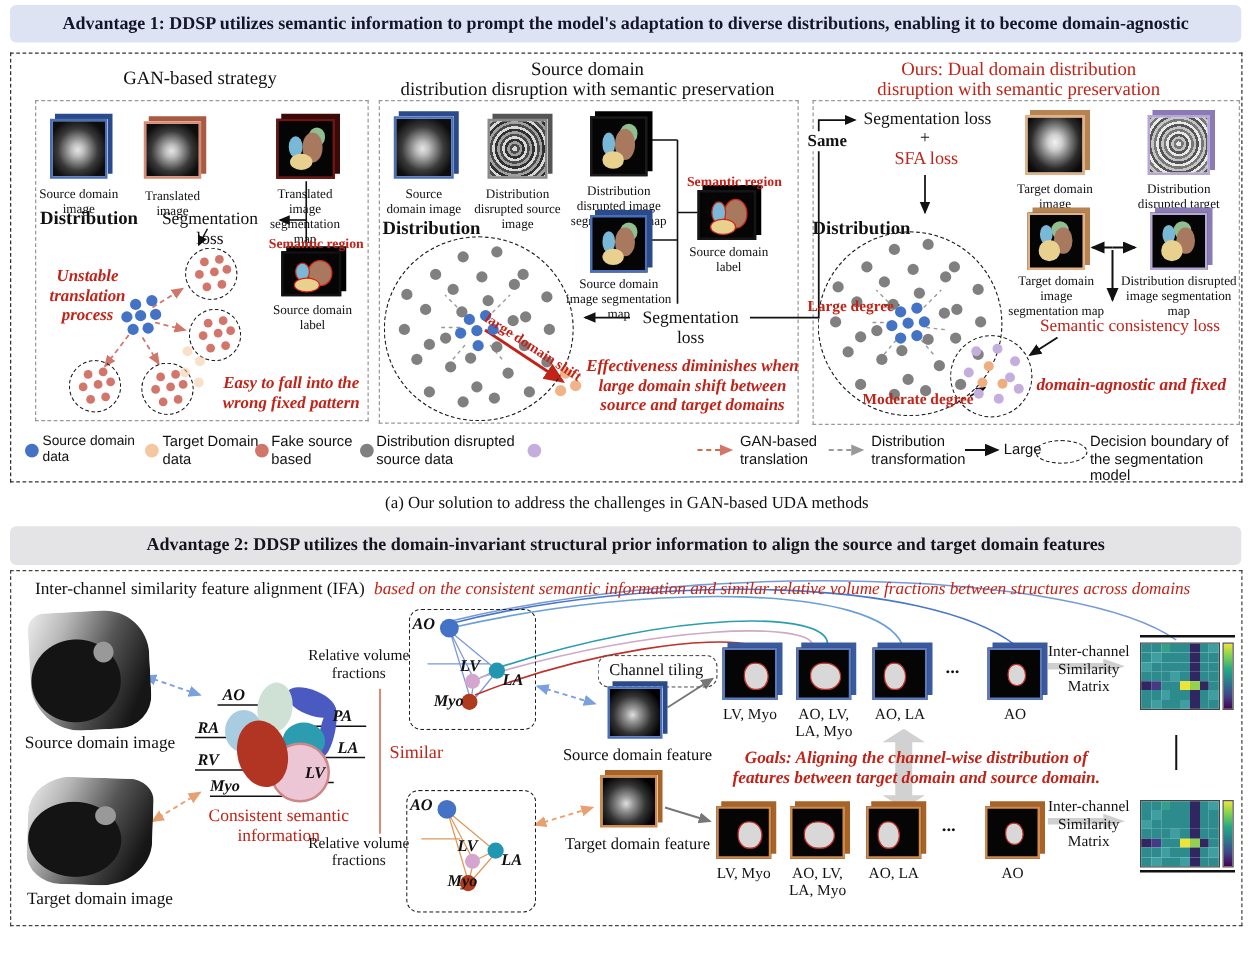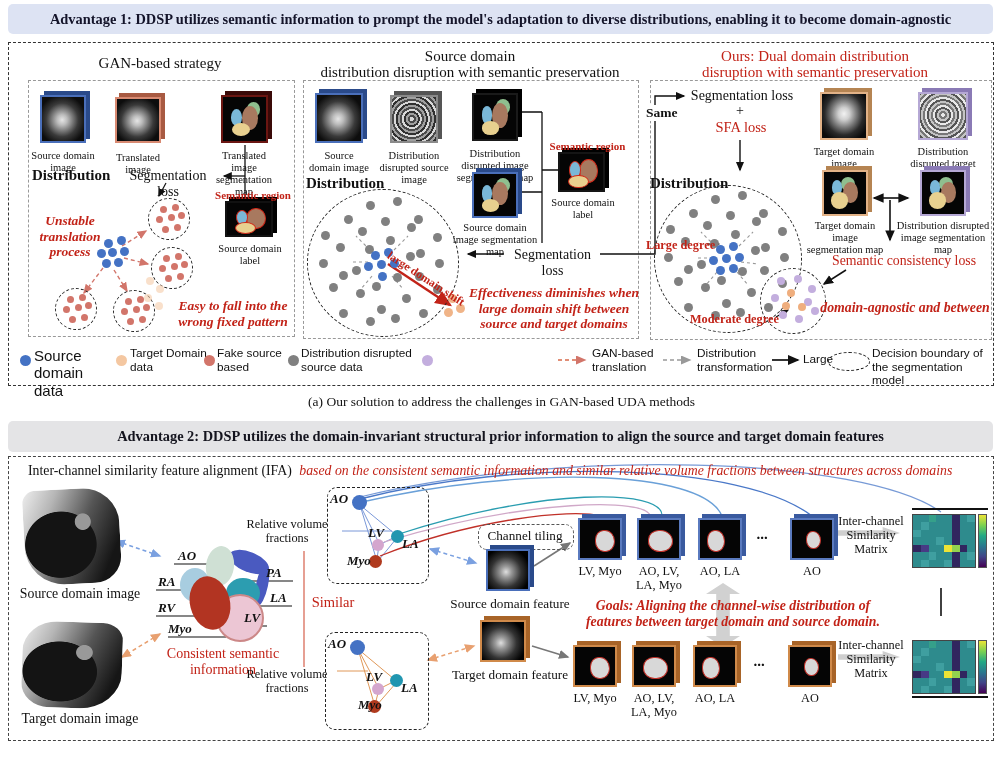--- a/index.html
+++ b/index.html
@@ -345,24 +345,24 @@
       <div class="dot" style="left: 18px; top: 42px; width: 8px; height: 8px; background: rgb(195, 174, 222); opacity: 1; z-index: 3;"></div>
       <div class="dot" style="left: 34px; top: 46px; width: 8px; height: 8px; background: rgb(195, 174, 222); opacity: 1; z-index: 3;"></div>
       <div class="dot" style="left: 50px; top: 38px; width: 8px; height: 8px; background: rgb(195, 174, 222); opacity: 1; z-index: 3;"></div>
       <div class="dot" style="left: 26px; top: 20px; width: 8px; height: 8px; background: rgb(239, 174, 126); opacity: 1; z-index: 3;"></div>
       <div class="dot" style="left: 21px; top: 33px; width: 8px; height: 8px; background: rgb(239, 174, 126); opacity: 1; z-index: 3;"></div>
       <div class="dot" style="left: 37px; top: 34px; width: 8px; height: 8px; background: rgb(239, 174, 126); opacity: 1; z-index: 3;"></div>
     </div>
   <div class="tl red b" style="left:646px;top:238px;font-size:12.3px;z-index:4">Large degree</div>
   <div class="tl red b" style="left:690px;top:312px;font-size:12.3px;z-index:4">Moderate degree</div>
   <div class="t red" style="left:824px;top:253px;width:160px;font-size:13.8px;z-index:4">Semantic consistency loss</div>
-  <div class="t red i b" style="left:818px;top:300px;width:174px;font-size:13.8px;z-index:4">domain-agnostic and between</div>
+  <div class="t red i b" style="left:818px;top:300px;width:174px;font-size:13.8px;z-index:4">domain-agnostic and fixed</div>
 
   <div class="dot z2" style="left: 20px; top: 355px; width: 11px; height: 11px; background: rgb(68, 114, 196);"></div>
-  <div class="tl sans" style="left:34px;top:347px;width:82px;font-size:15px">Source domain data</div>
+  <div class="tl sans" style="left:34px;top:347px;width:82px;font-size:11px">Source domain data</div>
   <div class="dot z2" style="left: 116px; top: 355px; width: 11px; height: 11px; background: rgb(244, 199, 161);"></div>
   <div class="tl sans" style="left:130px;top:347px;width:80px;font-size:11.8px">Target Domain data</div>
   <div class="dot z2" style="left: 204px; top: 355px; width: 11px; height: 11px; background: rgb(210, 117, 106);"></div>
   <div class="tl sans" style="left:217px;top:347px;width:68px;font-size:11.8px">Fake source based</div>
   <div class="dot z2" style="left: 288px; top: 355px; width: 11px; height: 11px; background: rgb(128, 128, 128);"></div>
   <div class="tl sans" style="left:301px;top:347px;width:128px;font-size:11.8px">Distribution disrupted source data</div>
   <div class="dot z2" style="left: 422px; top: 355px; width: 11px; height: 11px; background: rgb(195, 174, 222);"></div>
   <div class="tl sans" style="left:592px;top:347px;width:72px;font-size:11.8px">GAN-based translation</div>
   <div class="tl sans" style="left:697px;top:347px;width:84px;font-size:11.8px">Distribution transformation</div>
   <div class="tl sans" style="left:803px;top:353px;width:40px;font-size:11.8px">Large</div>

